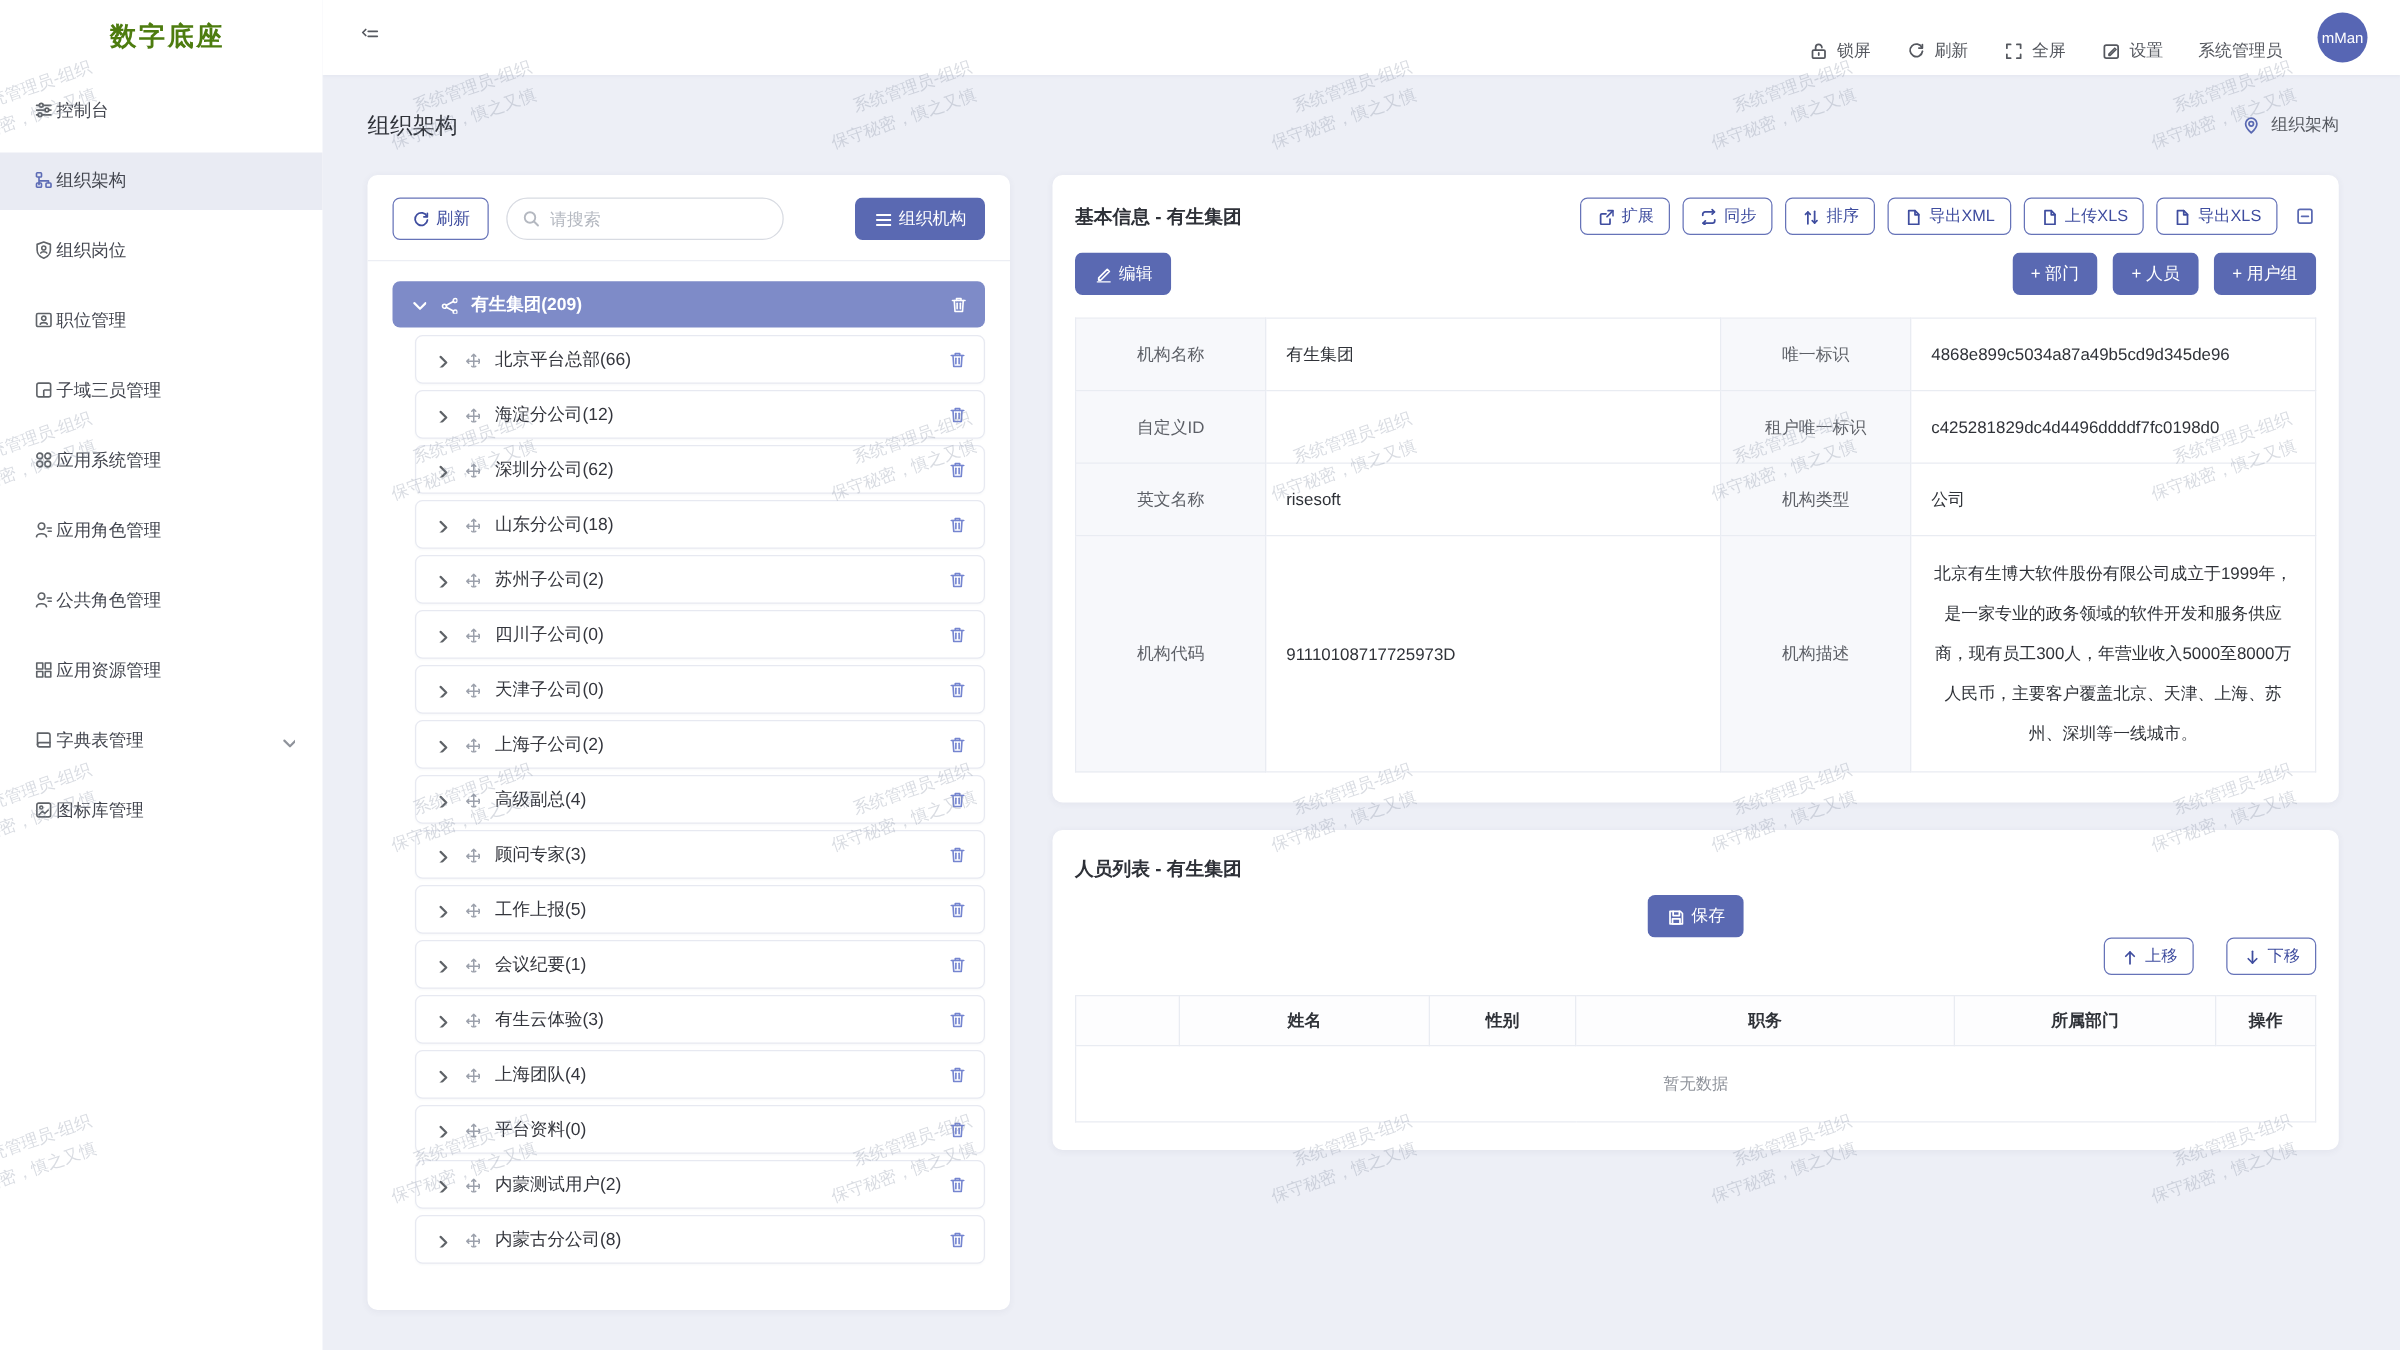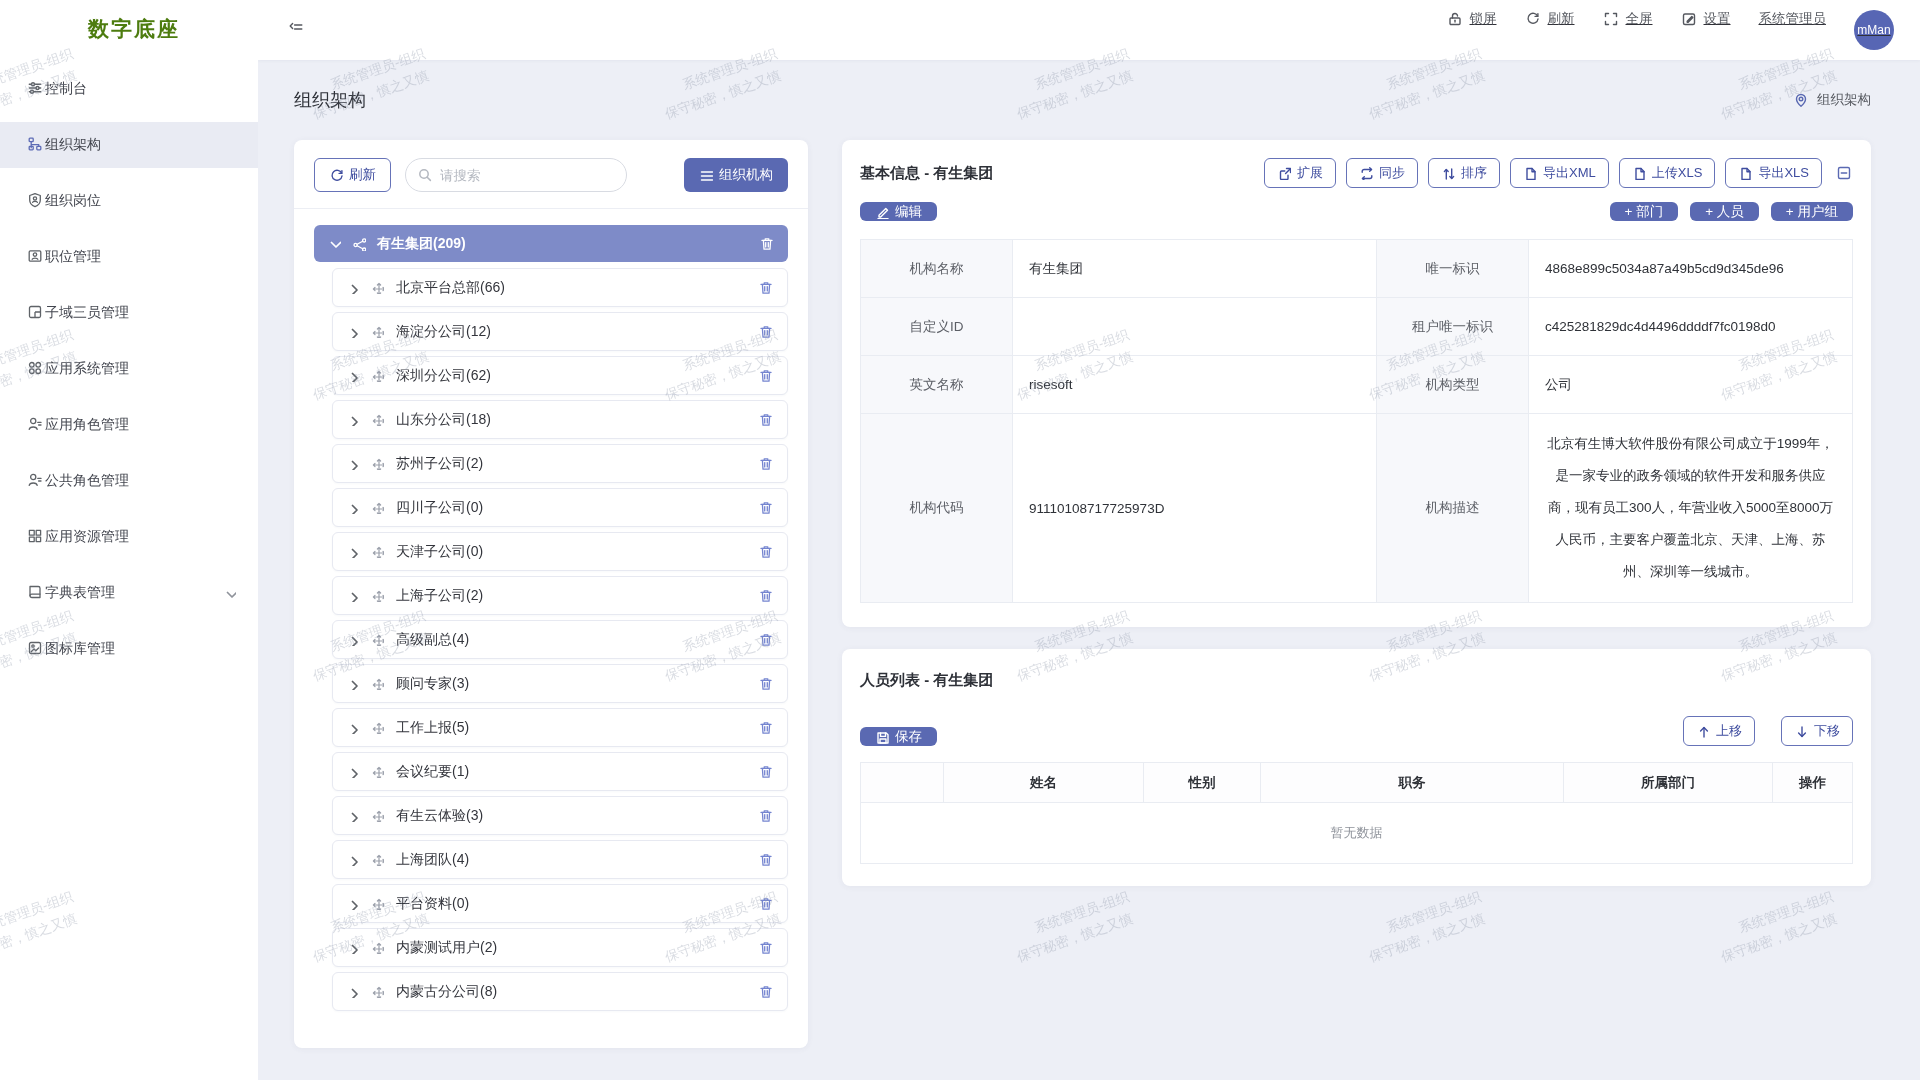--- a/index.html
+++ b/index.html
@@ -25,41 +25,41 @@
   .menu-item{height:46px;margin-bottom:10px;display:flex;align-items:center;padding-left:27px;font-size:14px;color:#43464f;cursor:pointer;position:relative;}
   .menu-item.selected{background:#e9ebf3;}
   .menu-item svg{width:18px;height:18px;color:#5f6368;flex:none;}
   .menu-item.selected svg{color:#5c6bb5;}
   .menu-item .chev-right-side{position:absolute;right:22px;color:#8f939b;width:12px;height:12px;}
 
   
   .main{flex:1;display:flex;flex-direction:column;min-width:0;}
   .topbar{height:60px;background:#fff;display:flex;align-items:center;padding:0 26px 0 30px;box-shadow:0 1px 3px rgba(40,50,90,.05);}
   .fold-btn{width:20px;height:20px;color:#55585f;cursor:pointer;}
-  .topbar-right{margin-left:auto;display:flex;align-items:flex-start;gap:28px;text-decoration:underline;}
+  .topbar-right{margin-left:auto;display:flex;align-items:flex-end;gap:28px;}
   .tb-item{display:flex;align-items:center;gap:7px;font-size:13.5px;color:#55585f;cursor:pointer;white-space:nowrap;}
   .tb-item svg{width:16px;height:16px;}
   .avatar{width:40px;height:40px;border-radius:50%;background:#5766b4;color:#fff;display:flex;align-items:center;justify-content:center;font-size:12px;overflow:hidden;cursor:pointer;flex:none;}
 
   .content{flex:1;position:relative;padding:0 49px 0 36px;overflow:hidden;}
   .page-head{height:80px;display:flex;align-items:center;}
   .page-title{font-size:18px;color:#2e3138;}
   .crumb{margin-left:auto;display:flex;align-items:center;gap:8px;font-size:13.5px;color:#55585f;}
   .crumb svg{width:16px;height:16px;color:var(--primary);}
 
   .cols{display:flex;gap:34px;align-items:flex-start;}
   .card{background:#fff;border-radius:8px;box-shadow:0 1px 6px rgba(60,70,110,.06);box-sizing:border-box;}
 
   
   .btn{display:inline-flex;align-items:center;justify-content:center;gap:6px;border-radius:6px;font-size:13.5px;cursor:pointer;white-space:nowrap;box-sizing:border-box;border:1px solid transparent;}
   .btn svg{width:14px;height:14px;flex:none;}
   .btn-outline{border:1px solid var(--outline-border);color:var(--outline-text);background:#fff;height:34px;padding:0 14px;}
   .btn-outline-sm{border:1px solid var(--outline-border);color:var(--outline-text);background:#fff;height:30px;padding:0 12px;font-size:13px;}
   .btn-fill{background:var(--primary);color:#fff;height:34px;padding:0 14px;}
-  .btn-fill-sm{background:var(--primary);color:#fff;height:19px;padding:0 14px;}
+  .btn-fill-sm{background:var(--primary);color:#fff;height:34px;padding:0 14px;}
 
   
   .tree-card{width:514px;height:908px;padding:18px 20px 0;overflow:hidden;display:flex;flex-direction:column;}
   .tree-toolbar{display:flex;align-items:center;padding-bottom:16px;}
   .search-wrap{position:relative;margin-left:14px;}
   .search-wrap svg{position:absolute;left:12px;top:9px;width:15px;height:15px;color:#b4b8c0;}
   .tree-search{width:222px;height:34px;box-sizing:border-box;border:1px solid #d8dbe2;border-radius:17px;padding:0 12px 0 34px;font-size:13.5px;color:#15803d;outline:none;background:#fff;}
   .tree-search::placeholder{color:#b4b8c0;}
   .tree-toolbar .btn-fill{margin-left:auto;}
   .tree-divider{height:1px;background:#eceef4;margin:0 -20px 16px;}
@@ -84,21 +84,21 @@
 
   table.info-table{width:100%;border-collapse:collapse;table-layout:fixed;}
   table.info-table td{border:1px solid #e9ecf2;font-size:13.5px;vertical-align:middle;}
   td.lbl{background:#f7f8fb;color:#5c5f66;text-align:center;padding:10px 8px;}
   td.val{color:#2f3238;padding:10px 16px;}
   tr.r-std td{height:58px;box-sizing:border-box;}
   tr.r-big td.val.desc{line-height:32px;padding:14px 16px;text-align:center;}
 
   .people-card{padding:16px 18px 22px;}
   .people-title{font-size:15px;font-weight:700;color:#2e3138;padding:6px 0 0;}
-  .people-actions{display:flex;align-items:flex-end;margin:26px 0 16px;}
+  .people-actions{display:flex;align-items:center;margin:11px 0 16px;flex-direction:column;}
   .people-actions .grp{margin-left:auto;display:flex;gap:26px;}
   table.people-table{width:100%;border-collapse:collapse;table-layout:fixed;}
   table.people-table th{border:1px solid #e9ecf2;height:37px;font-size:13.5px;font-weight:700;color:#2f3238;background:#fdfdfe;}
   table.people-table td.empty{border:1px solid #e9ecf2;height:58px;text-align:center;color:#8f939b;font-size:13px;}
 
   
   .watermark-layer{position:fixed;left:0;top:0;width:1920px;height:1080px;pointer-events:none;z-index:30;overflow:hidden;}
   .wm{position:absolute;transform:rotate(-19deg);color:rgba(140,148,168,.33);font-size:13.5px;line-height:22px;white-space:nowrap;}
   .wm div:last-child{margin-left:-26px;}
 </style>

